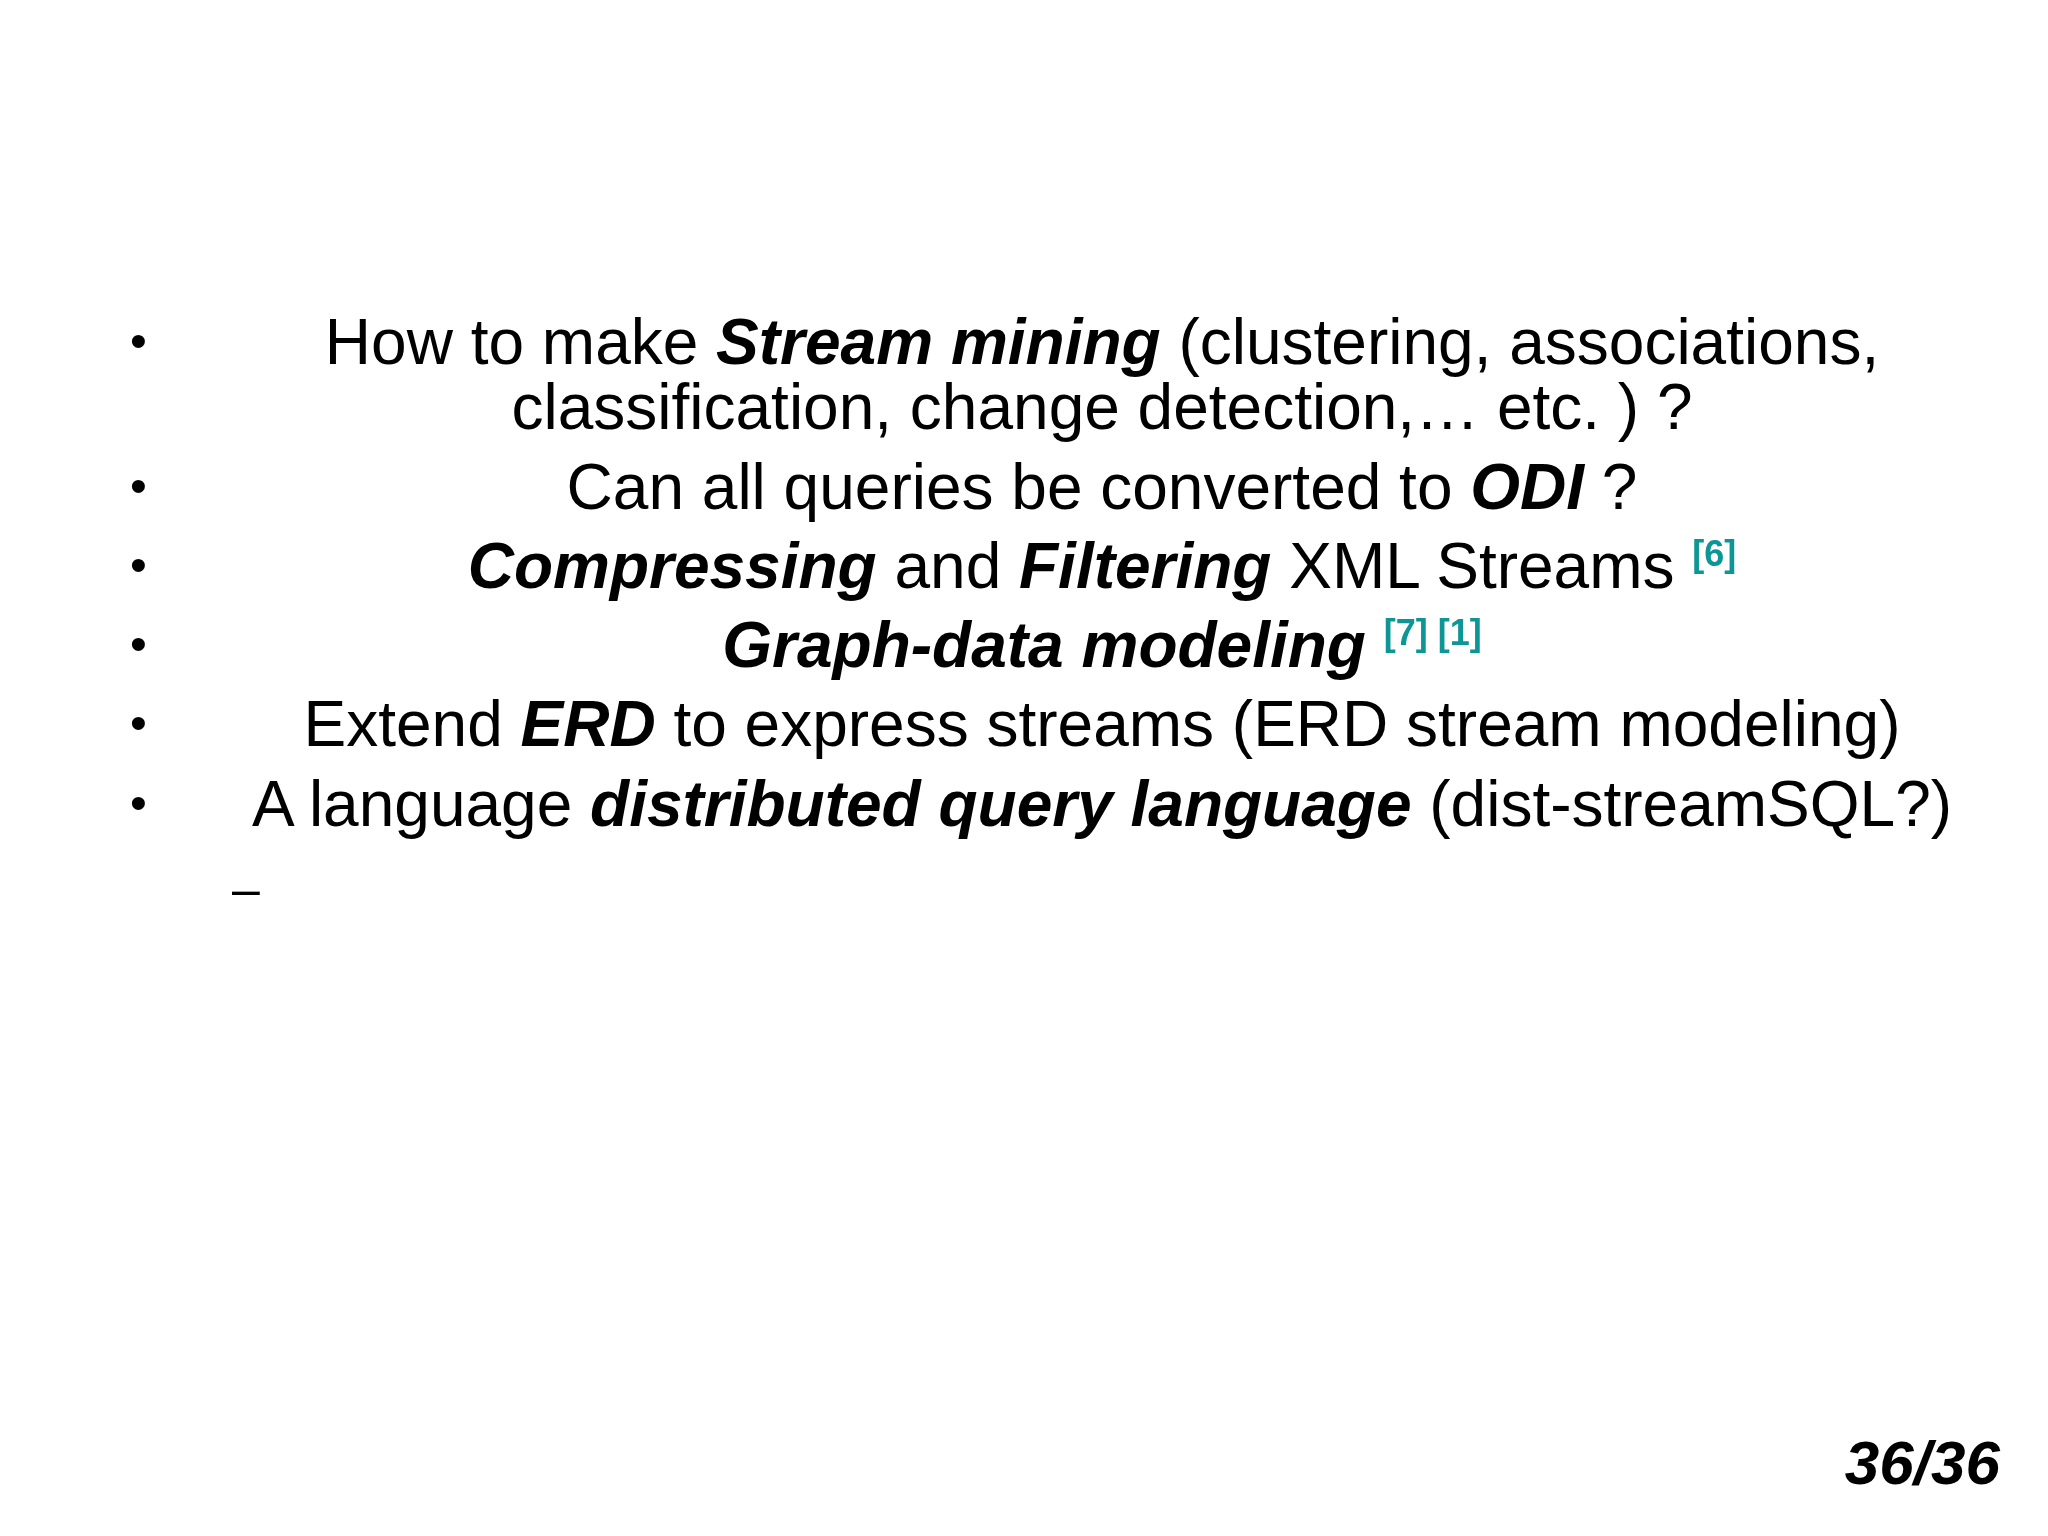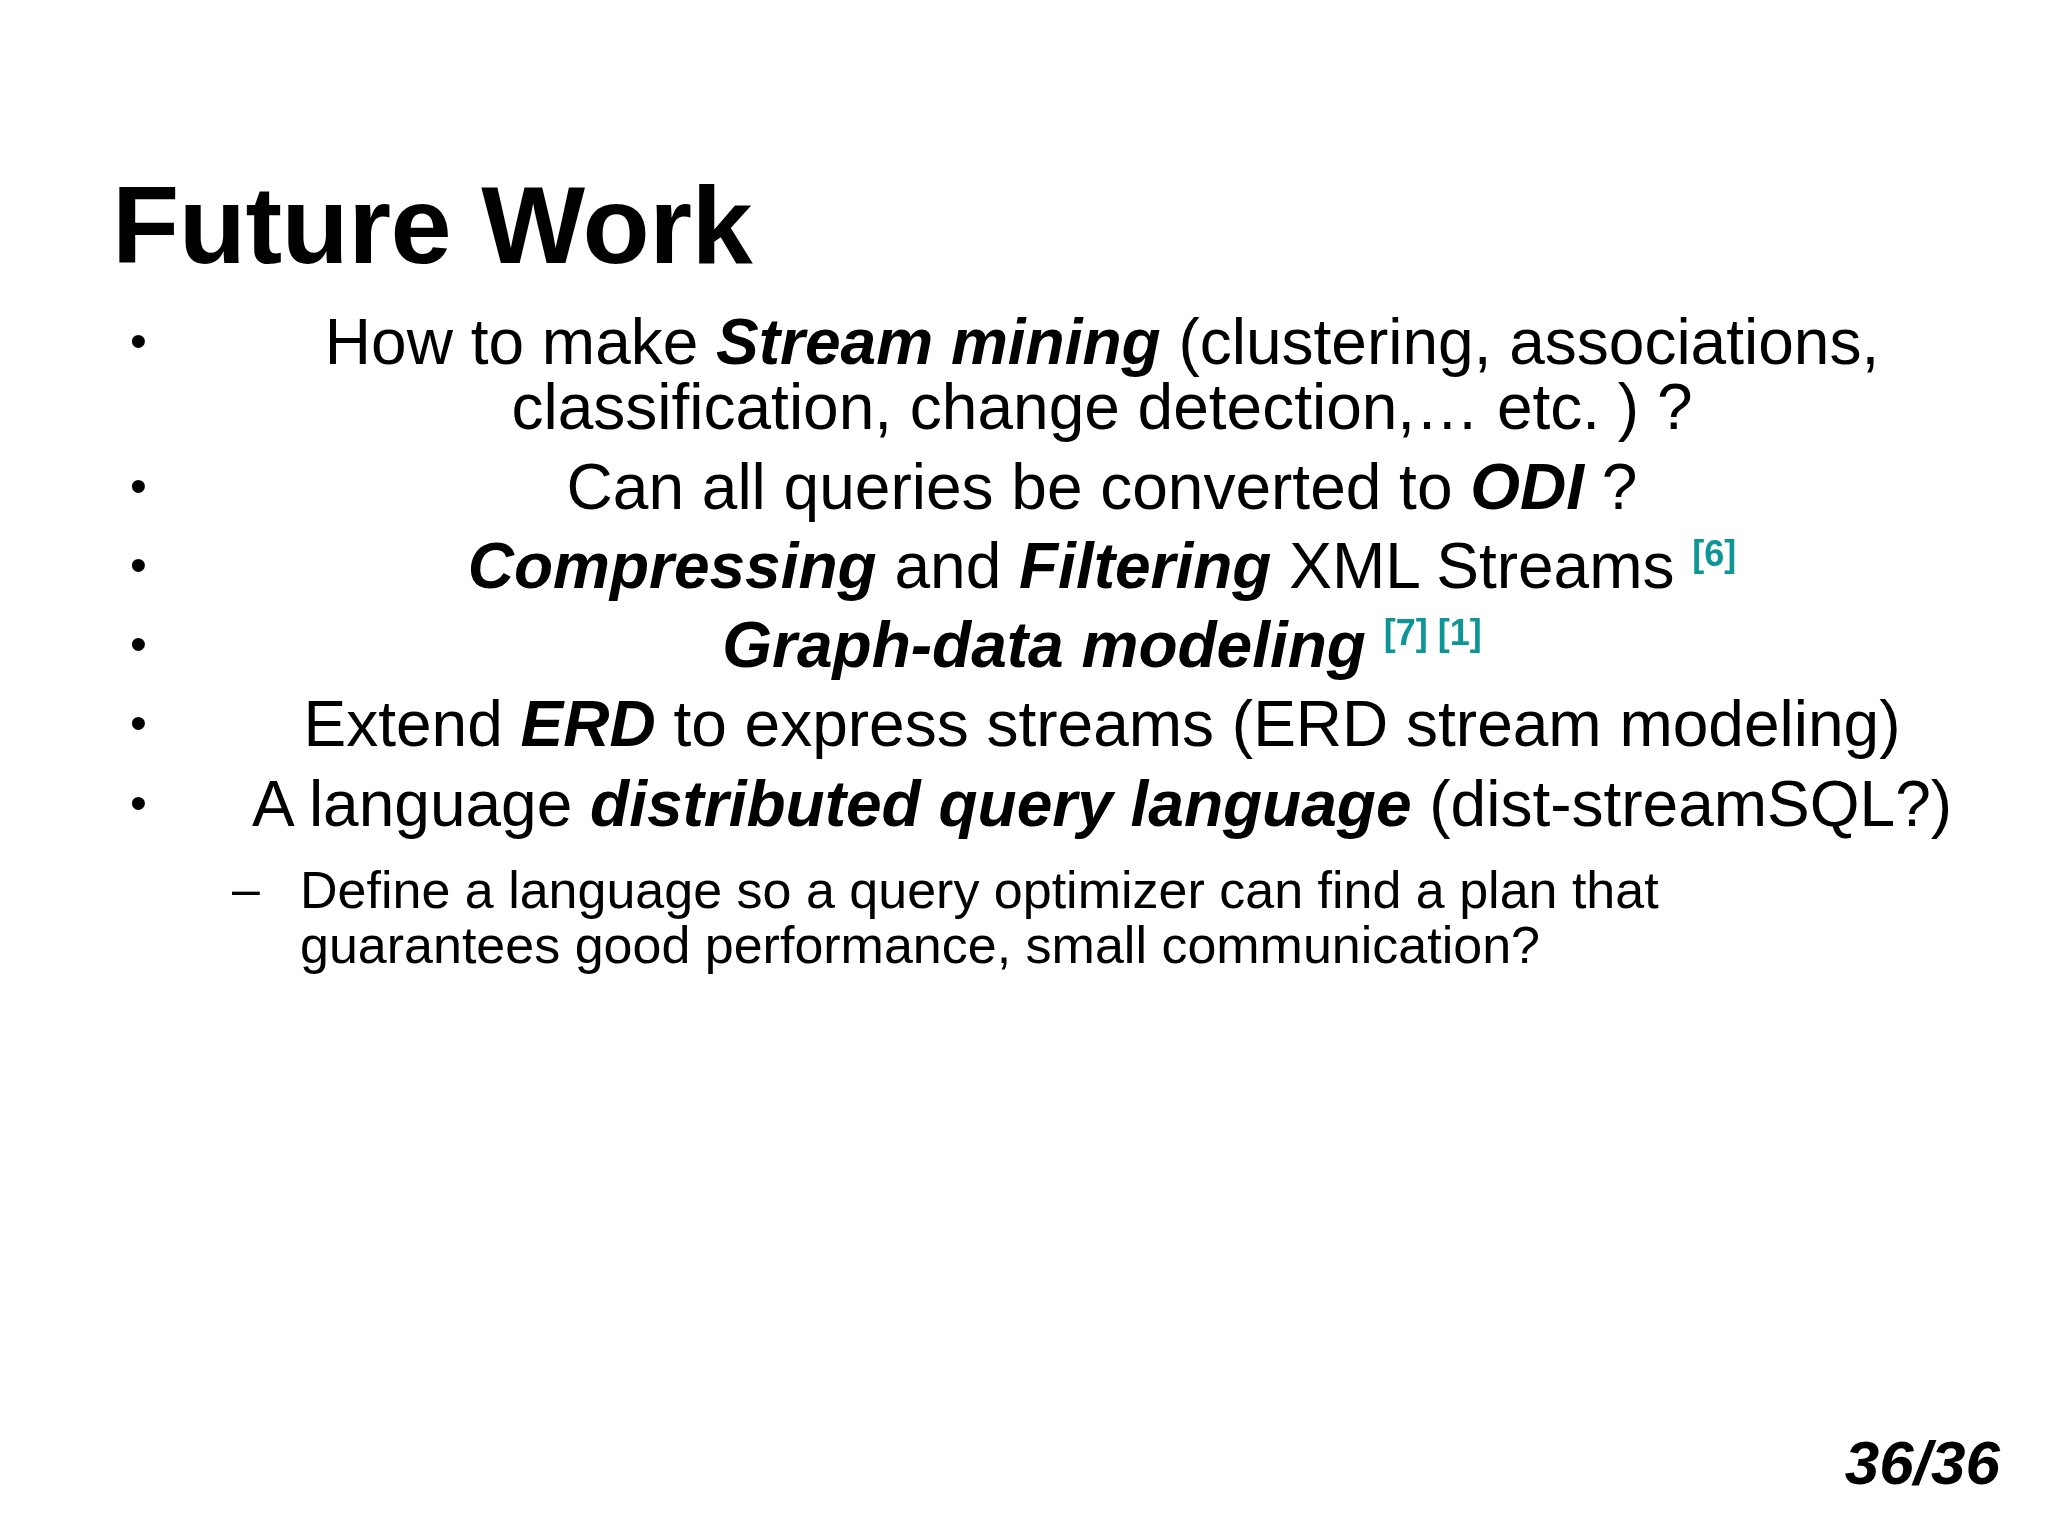--- a/index.html
+++ b/index.html
@@ -120,21 +120,20 @@
     font-weight: bold;
     font-style: italic;
     color: #000000;
   }
 </style>
 </head>
 <body>
 
 <div class="slide">
 
-  <h1 class="slide-title">Future Work</h1>
 
   <div class="body-list">
 
     <div class="bullet-row">
       <span class="bullet-marker">•</span>
       <span class="bullet-text"><span>How to make </span><span class="bi">Stream mining</span><span> (clustering, associations, classification, change detection,… etc. ) ?</span></span>
     </div>
 
     <div class="bullet-row">
       <span class="bullet-marker">•</span>
@@ -156,20 +155,19 @@
       <span class="bullet-text"><span>Extend </span><span class="bi">ERD</span><span> to express streams (ERD stream modeling)</span></span>
     </div>
 
     <div class="bullet-row">
       <span class="bullet-marker">•</span>
       <span class="bullet-text"><span>A language </span><span class="bi">distributed query language</span><span> (dist-streamSQL?)</span></span>
     </div>
 
     <div class="sub-row">
       <span class="sub-marker">–</span>
-      <span class="sub-text">Define a language so a query optimizer can find a plan that guarantees good performance, small communication?</span>
     </div>
 
   </div>
 
   <div class="page-number">36/36</div>
 
 </div>
 
 </body></html>

